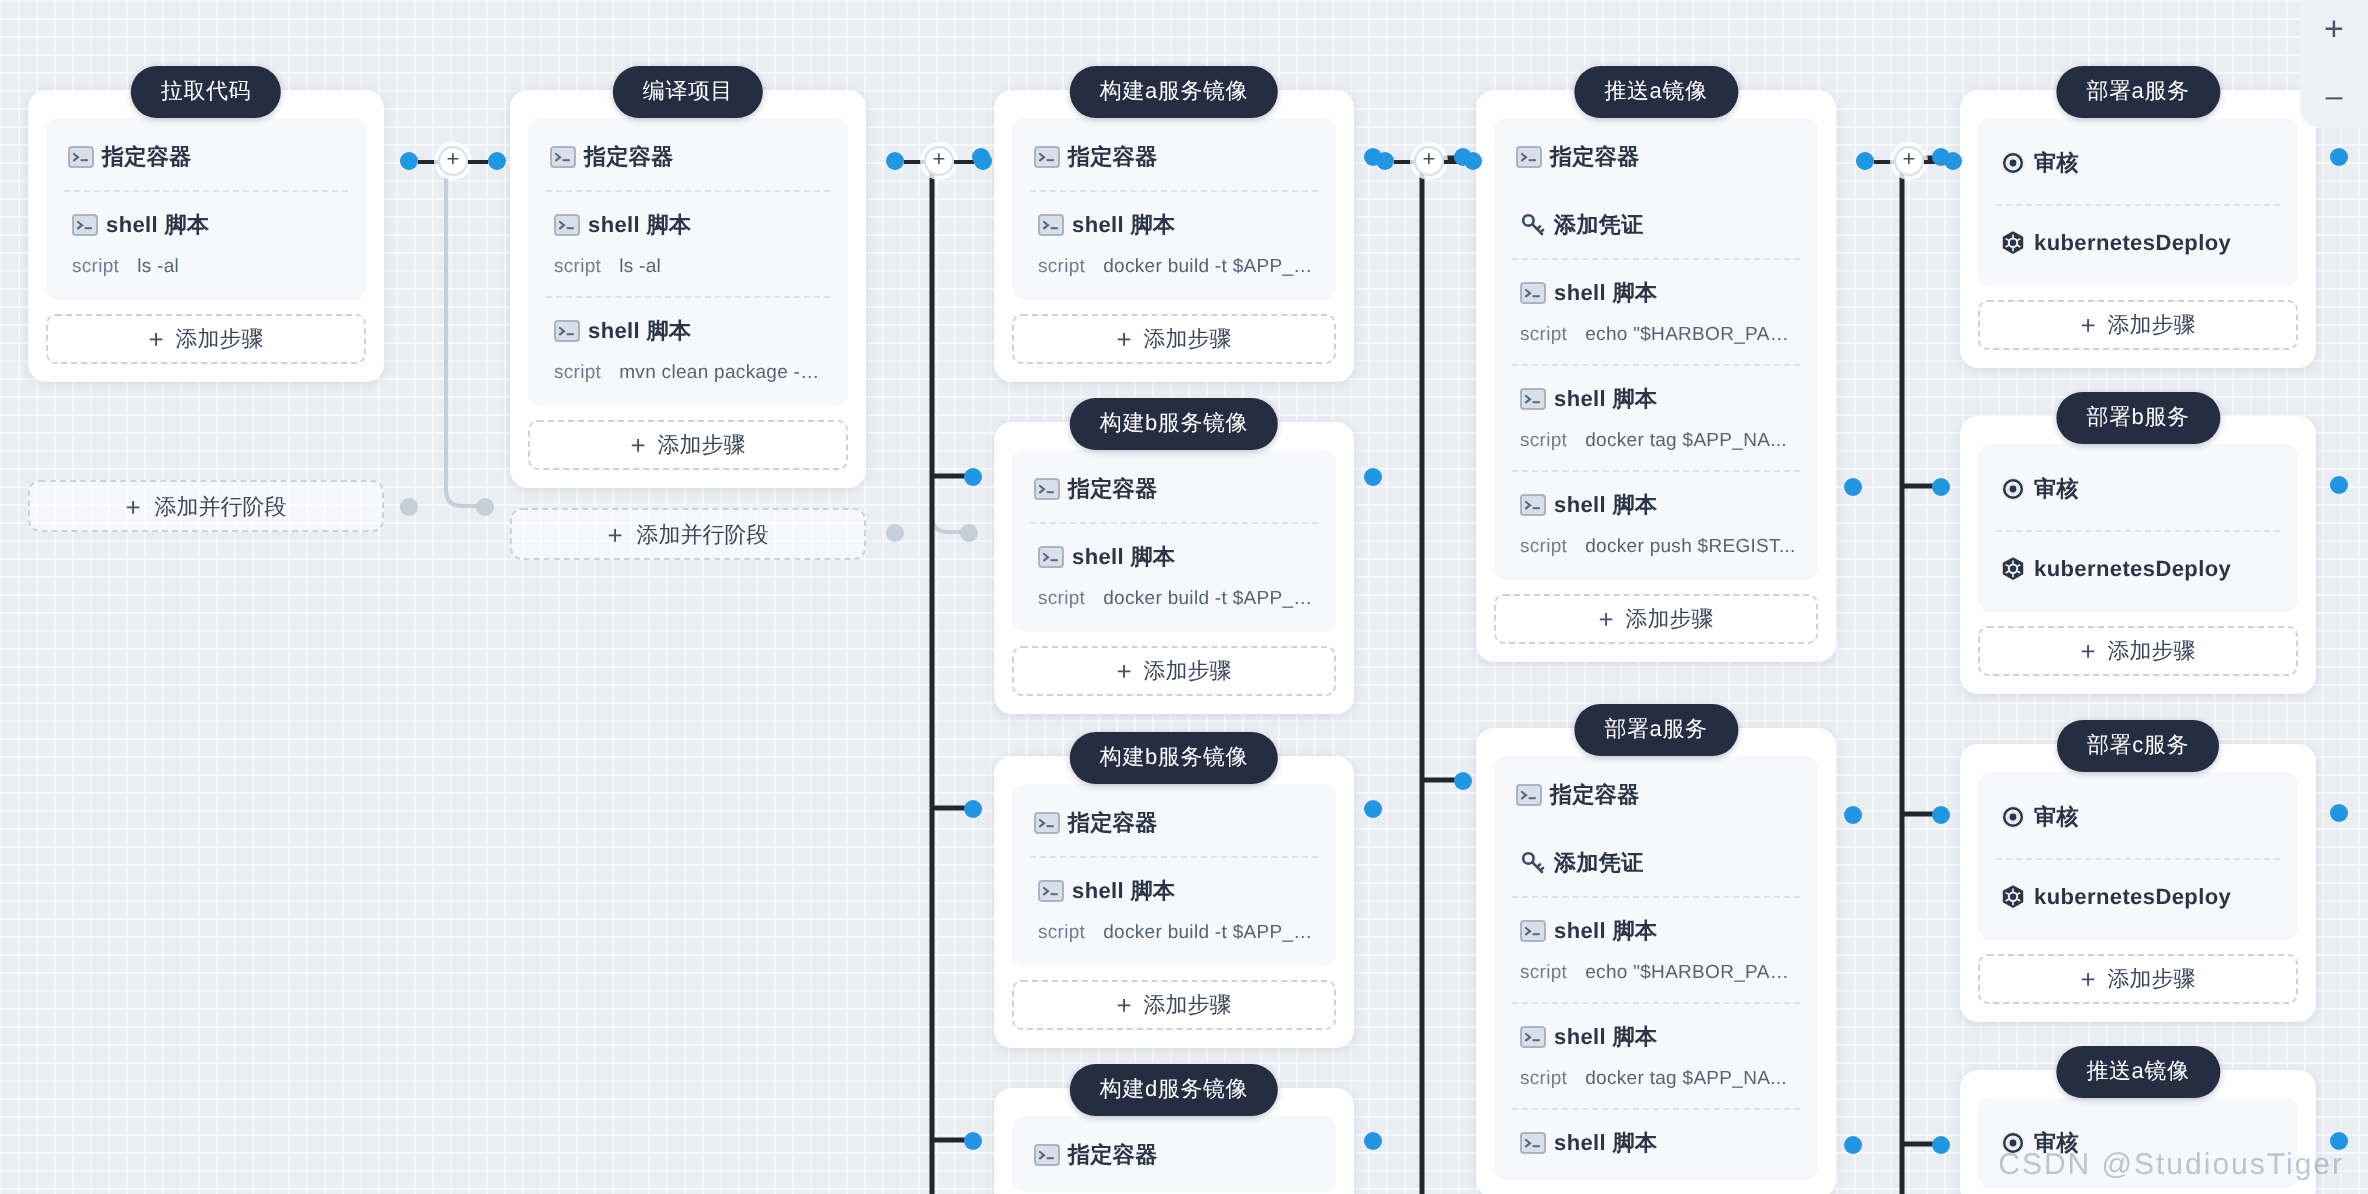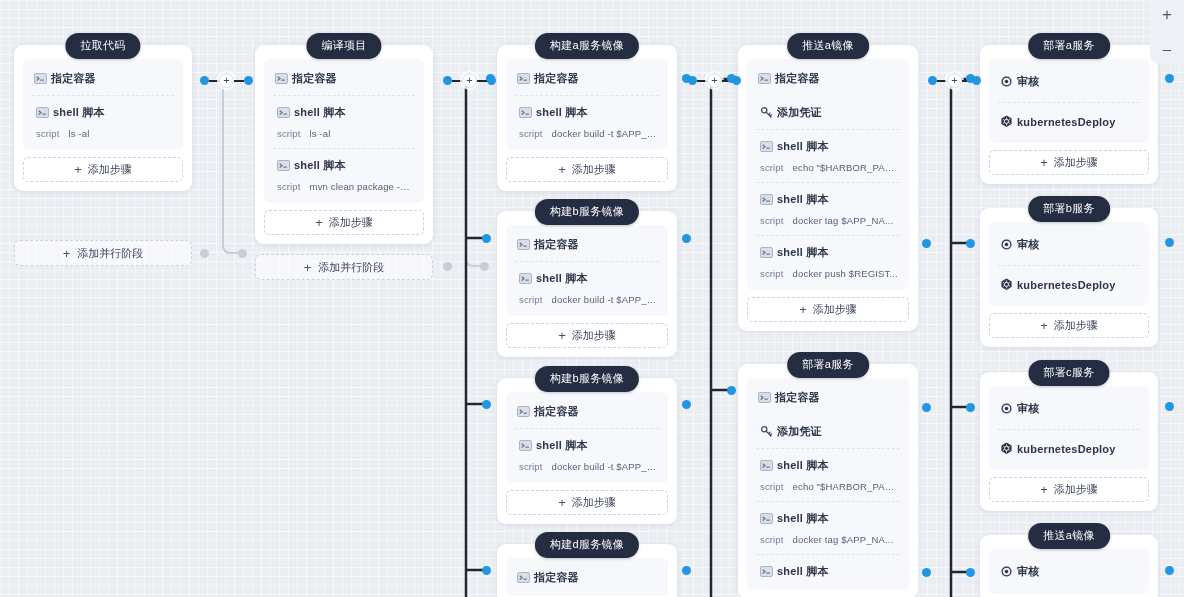--- a/index.html
+++ b/index.html
@@ -733,13 +733,14 @@
   <span class="lone-dot grey" style="left:200px; top:249px;"></span>
   <span class="lone-dot grey" style="left:238px; top:249px;"></span>
   <span class="lone-dot grey" style="left:443px; top:262px;"></span>
   <span class="lone-dot grey" style="left:480px; top:262px;"></span>
 
   <div class="zoom-ctrls">
     <span class="zoom-btn">+</span>
     <span class="zoom-btn minus">–</span>
   </div>
 
+  <div class="watermark">CSDN @StudiousTiger</div>
 </div>
 
 </body></html>

